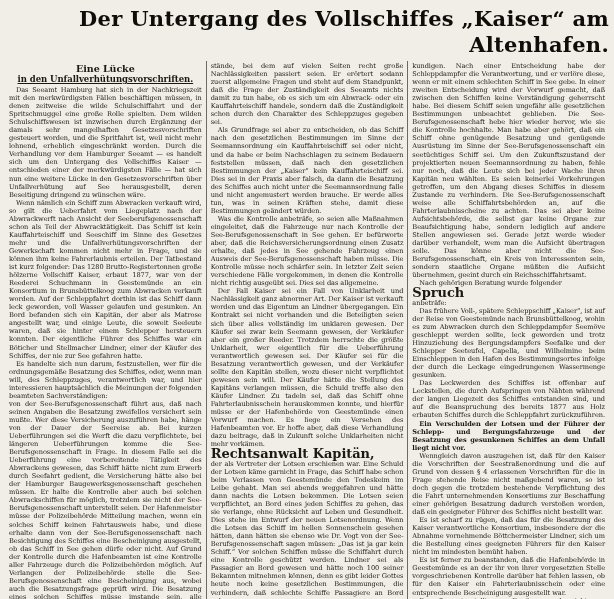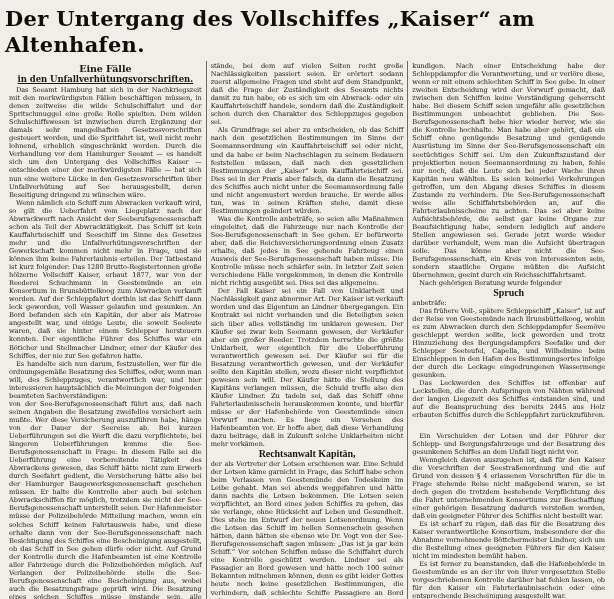--- a/index.html
+++ b/index.html
@@ -3,48 +3,48 @@
 <meta charset="utf-8">
 <style>
   html,body{margin:0;padding:0;}
   body{
     width:614px;height:599px;overflow:hidden;
     background:#f0eee7;color:#1c1912;
     font-family:"DejaVu Serif", serif;
   }
   .page{padding:2px 5px 0;}
   .headline{
-    font-size:21px;font-weight:bold;text-align:left;
+    font-size:21px;font-weight:bold;text-align:right;
     margin:4px 0 3px;letter-spacing:.3px;color:#0f0d09;
     line-height:26px;
   }
   .columns{display:flex;height:556px;overflow:hidden;margin-top:1px;}
   .col{
     flex:1 1 0;padding:1px 4px 0;overflow:hidden;
     font-size:6.6px;line-height:8.05px;letter-spacing:-0.05px;
     text-align:justify;
   }
   .col + .col{border-left:1px solid #6f6a5e;}
   .para{margin:0;text-indent:7px;}
   .noindent{text-indent:0;}
-  .bold{font-weight:normal;margin-top:12px;}
+  .bold{font-weight:bold;}
   .subhead{text-align:center;font-weight:bold;margin:1px 0 2px;text-indent:0;}
   .subhead div:first-child{font-size:9.5px;line-height:11px;}
   .subhead div:last-child{font-size:8.5px;line-height:10px;text-decoration:underline;}
-  .inter{text-align:center;font-weight:bold;font-size:10px;line-height:9.5px;margin:1px 0;text-indent:0;font-family:Liberation Serif, serif;}
+  .inter{font-weight:bold;font-size:13px;line-height:9.5px;margin:1px 0;text-indent:0;}
 </style>
 </head>
 <body>
 
 <div class="page">
   <h1 class="headline">Der Untergang des Vollschiffes „Kaiser“ am Altenhafen.</h1>
   <div class="columns">
       <div class="col">
         <div class="subhead">
-          <div>Eine Fälle</div>
+          <div>Eine Lücke</div>
           <div>in den Unfallverhütungsvorschriften.</div>
         </div>
         <p class="para">Das Seeamt Hamburg hat sich in der Nachkriegszeit mit den merkwürdigsten Fällen beschäftigen müssen, in denen zeitweise die wilde Schulschiffahrt und der Spritschmuggel eine große Rolle spielten. Dem wilden Schulschiffswesen ist inzwischen durch Ergänzung der damals sehr mangelhaften Gesetzesvorschriften gesteuert worden, und die Spritfahrt ist, weil nicht mehr lohnend, erheblich eingeschränkt worden. Durch die Verhandlung vor dem Hamburger Seeamt — es handelt sich um den Untergang des Vollschiffes Kaiser — entschieden einer der merkwürdigsten Fälle — hat sich nun eine weitere Lücke in den Gesetzesvorschriften über Unfallverhütung auf See herausgestellt, deren Beseitigung dringend zu wünschen wäre.</p>
         <p class="para">Wenn nämlich ein Schiff zum Abwracken verkauft wird, so gilt die Ueberfahrt vom Liegeplatz nach der Abwrackwerft nach Ansicht der Seeberufsgenossenschaft schon als Teil der Abwracktätigkeit. Das Schiff ist kein Kauffahrteischiff und Seeschiff im Sinne des Gesetzes mehr und die Unfallverhütungsvorschriften der Gewerkschaft kommen nicht mehr in Frage, und sie können ihm keine Fahrerlaubnis erteilen. Der Tatbestand ist kurz folgender: Das 1280 Brutto-Registertonnen große hölzerne Vollschiff Kaiser, erbaut 1877, war von der Reederei Schuchmann in Geestemünde an ein Konsortium in Brunsbüttelkoog zum Abwracken verkauft worden. Auf der Schleppfahrt dorthin ist das Schiff dann leck geworden, voll Wasser gelaufen und gesunken. An Bord befanden sich ein Kapitän, der aber als Matrose angestellt war, und einige Leute, die soweit Seeleute waren, daß sie hinter einem Schlepper hersteuern konnten. Der eigentliche Führer des Schiffes war ein Böticher und Stellmacher Lindner, einer der Käufer des Schiffes, der nie zur See gefahren hatte.</p>
         <p class="para">Es handelte sich nun darum, festzustellen, wer für die ordnungsgemäße Besatzung des Schiffes, oder, wenn man will, des Schleppzuges, verantwortlich war, und hier interessieren hauptsächlich die Meinungen der folgenden beamteten Sachverständigen:</p>
         <p class="para noindent">von der See-Berufsgenossenschaft führt aus, daß nach seinen Angaben die Besatzung zweifellos versichert sein mußte. Wer diese Versicherung auszuführen habe, hänge von der Dauer der Seereise ab. Bei kurzen Ueberführungen sei die Werft die dazu verpflichtete, bei längeren Ueberführungen komme die See-Berufsgenossenschaft in Frage. In diesem Falle sei die Ueberführung eine vorbereitende Tätigkeit des Abwrackens gewesen, das Schiff hätte nicht zum Erwerb durch Seefahrt gedient, die Versicherung hätte also bei der Hamburger Baugewerksgenossenschaft geschehen müssen. Er halte die Kontrolle aber auch bei solchen Abwrackschiffen für möglich, trotzdem sie nicht der See-Berufsgenossenschaft unterstellt seien. Der Hafenmeister müsse der Polizeibehörde Mitteilung machen, wenn ein solches Schiff keinen Fahrtausweis habe, und diese erhalte dann von der See-Berufsgenossenschaft nach Besichtigung des Schiffes eine Bescheinigung ausgestellt, ob das Schiff in See gehen dürfe oder nicht. Auf Grund der Kontrolle durch die Hafenbeamten ist eine Kontrolle aller Fahrzeuge durch die Polizeibehörden möglich. Auf Verlangen der Polizeibehörde stelle die See-Berufsgenossenschaft eine Bescheinigung aus, wobei auch die Besatzungsfrage geprüft wird. Die Besatzung eines solchen Schiffes müsse imstande sein, alle seemännischen Arbeiten auszuführen, auch müsse ein Führer mit entsprechendem Patent an Bord sein. Die technischen Aufsichtsbeamten der See-Berufsgenossenschaft seien auch angewiesen, solche Schiffe zu kontrollieren und darüber zu berichten. Die Schiffe seien aber ohne Kenntnis der technischen Beamten ausgelaufen. Wenn der Hafenbeamte genauer kontrolliert hätte, hätten die Aufsichtsbeamten Bescheid gewußt. Es sei wünschenswert, wenn gesetzliche Bestimmungen erlassen würden, daß jedes in See gehende Schiff die Bestimmungen der See-Berufsgenossenschaft zu befolgen hätte.</p>
       </div>
       <div class="col">
         <p class="para noindent">stände, bei dem auf vielen Seiten recht große Nachlässigkeiten passiert seien. Er erörtert sodann zuerst allgemeine Fragen und steht auf dem Standpunkt, daß die Frage der Zuständigkeit des Seeamts nichts damit zu tun habe, ob es sich um ein Abwrack- oder ein Kauffahrteischiff handele, sondern daß die Zuständigkeit schon durch den Charakter des Schleppzuges gegeben sei.</p>
         <p class="para">Als Grundfrage sei aber zu entscheiden, ob das Schiff nach den gesetzlichen Bestimmungen im Sinne der Seemannsordnung ein Kauffahrteischiff sei oder nicht, und da habe er beim Nachschlagen zu seinem Bedauern feststellen müssen, daß nach den gesetzlichen Bestimmungen der „Kaiser“ kein Kauffahrteischiff sei. Dies sei in der Praxis aber falsch, da dann die Besatzung des Schiffes auch nicht unter die Seemannsordnung falle und nicht angemustert werden brauche. Er werde alles tun, was in seinen Kräften stehe, damit diese Bestimmungen geändert würden.</p>
@@ -52,21 +52,21 @@
         <p class="para">Der Fall Kaiser sei ein Fall von Unklarheit und Nachlässigkeit ganz abnormer Art. Der Kaiser ist verkauft worden und das Eigentum an Lindner übergegangen. Ein Kontrakt sei nicht vorhanden und die Beteiligten seien sich über alles vollständig im unklaren gewesen. Der Käufer sei zwar kein Seemann gewesen, der Verkäufer aber ein großer Reeder. Trotzdem herrschte die größte Unklarheit, wer eigentlich für die Ueberführung verantwortlich gewesen sei. Der Käufer sei für die Besatzung verantwortlich gewesen, und der Verkäufer sollte den Kapitän stellen, wozu dieser nicht verpflichtet gewesen sein will. Der Käufer hätte die Stellung des Kapitäns verlangen müssen, die Schuld treffe also den Käufer Lindner. Zu tadeln sei, daß das Schiff ohne Fahrterlaubnisschein herauskommen konnte, und hierfür müsse er der Hafenbehörde von Geestemünde einen Vorwurf machen. Es liege ein Versehen des Hafenbeamten vor. Er hoffe aber, daß diese Verhandlung dazu beitrage, daß in Zukunft solche Unklarheiten nicht mehr vorkämen.</p>
         <div class="inter">Rechtsanwalt Kapitän,</div>
         <p class="para noindent">der als Vertreter der Lotsen erschienen war. Eine Schuld der Lotsen käme garnicht in Frage, das Schiff habe schon beim Verlassen von Geestemünde den Todeskeim im Leibe gehabt. Man sei abends weggefahren und hätte dann nachts die Lotsen bekommen. Die Lotsen seien verpflichtet, an Bord eines jeden Schiffes zu gehen, das sie verlange, ohne Rücksicht auf Leben und Gesundheit. Dies stehe im Entwurf der neuen Lotsenordnung. Wenn die Lotsen das Schiff im hellen Sonnenschein gesehen hätten, dann hätten sie ebenso wie Dr. Vogt von der See-Berufsgenossenschaft sagen müssen: „Das ist ja gar kein Schiff.“ Vor solchen Schiffen müsse die Schiffahrt durch eine Kontrolle geschützt werden. Lindner sei als Passagier an Bord gewesen und hätte noch 100 seiner Bekannten mitnehmen können, denn es gibt leider Gottes heute noch keine gesetzlichen Bestimmungen, die verhindern, daß schlechte Schiffe Passagiere an Bord nehmen.</p>
       </div>
       <div class="col">
         <p class="para noindent">kundigen. Nach einer Entscheidung habe der Schleppdampfer die Verantwortung, und er verlöre diese, wenn er mit einem schlechten Schiff in See gebe. In einer zweiten Entscheidung wird der Vorwurf gemacht, daß zwischen den Schiffen keine Verständigung geherrscht habe. Bei diesem Schiff seien ungefähr alle gesetzlichen Bestimmungen unbeachtet geblieben. Die See-Berufsgenossenschaft hebe hier wieder hervor, wie sie die Kontrolle hochhalte. Man habe aber gehört, daß ein Schiff ohne genügende Besatzung und genügende Ausrüstung im Sinne der See-Berufsgenossenschaft ein seetüchtiges Schiff sei. Um den Zukunftszustand der projektierten neuen Seemannsordnung zu haben, fehle nur noch, daß die Leute sich bei jeder Wache ihren Kapitän neu wählten. Es seien keinerlei Vorkehrungen getroffen, um den Abgang dieses Schiffes in diesem Zustande zu verhindern. Die See-Berufsgenossenschaft weise alle Schiffahrtsbehörden an, auf die Fahrterlaubnisscheine zu achten. Das sei aber keine Aufsichtsbehörde, die selbst gar keine Organe zur Beaufsichtigung habe, sondern lediglich auf andere Stellen angewiesen sei. Gerade jetzt werde wieder darüber verhandelt, wem man die Aufsicht übertragen solle. Das könne aber nicht die See-Berufsgenossenschaft, ein Kreis von Interessenten sein, sondern staatliche Organe müßten die Aufsicht übernehmen, geeint durch ein Reichsschiffahrtsamt.</p>
         <p class="para">Nach gehörigen Beratung wurde folgender</p>
         <div class="inter">Spruch</div>
         <p class="para noindent">anbeträfe:</p>
         <p class="para">Das frühere Voll-, spätere Schleppschiff „Kaiser“, ist auf der Reise von Geestemünde nach Brunsbüttelkoog, wohin es zum Abwracken durch den Schleppdampfer Seemöve geschleppt werden sollte, leck geworden und trotz Hinzuziehung des Bergungsdampfers Seefalke und der Schlepper Seeteufel, Capella, und Wilhelmine beim Einschleppen in den Hafen des Bestimmungsortes infolge der durch die Leckage eingedrungenen Wassermenge gesunken.</p>
-        <p class="para">Das Leckwerden des Schiffes ist offenbar auf Leckstellen, die durch Aufspringen von Nähten während der langen Liegezeit des Schiffes entstanden sind, und auf die Beanspruchung des bereits 2445 aus Holz erbauten Schiffes durch die Schleppfahrt zurückzuführen.</p>
+        <p class="para">Das Leckwerden des Schiffes ist offenbar auf Leckstellen, die durch Aufspringen von Nähten während der langen Liegezeit des Schiffes entstanden sind, und auf die Beanspruchung des bereits 1877 aus Holz erbauten Schiffes durch die Schleppfahrt zurückzuführen.</p>
         <p class="para bold">Ein Verschulden der Lotsen und der Führer der Schlepp- und Bergungsfahrzeuge und der Besatzung des gesunkenen Schiffes an dem Unfall liegt nicht vor.</p>
         <p class="para">Wenngleich davon auszugehen ist, daß für den Kaiser die Vorschriften der Seestraßenordnung und die auf Grund von dessen § 4 erlassenen Vorschriften für die in Frage stehende Reise nicht maßgebend waren, so ist doch gegen die trotzdem bestehende Verpflichtung des die Fahrt unternehmenden Konsortiums zur Beschaffung einer gehörigen Besatzung dadurch verstoßen worden, daß ein geeigneter Führer des Schiffes nicht bestellt war.</p>
         <p class="para">Es ist scharf zu rügen, daß das für die Besatzung des Kaiser verantwortliche Konsortium, insbesondere der die Abnahme vornehmende Böttchermeister Lindner, sich um die Bestellung eines geeigneten Führers für den Kaiser nicht im mindesten bemüht haben.</p>
         <p class="para">Es ist ferner zu beanstanden, daß die Hafenbehörde in Geestemünde es an der ihr von ihrer vorgesetzten Stelle vorgeschriebenen Kontrolle darüber hat fehlen lassen, ob für den Kaiser ein Fahrterlaubnisschein oder eine entsprechende Bescheinigung ausgestellt war.</p>
         <p class="para">Das Seeamt stellt zur Erwägung, ob nicht zur Vermeidung ähnlicher Vorkommnisse eine gesetzliche Vorschrift des Inhalts erlassen werden sollte, daß für sämtliche seegehenden Fahrzeuge die Unfallverhütungsvorschriften der See-Berufsgenossenschaft maßgebend sind.</p>
       </div>
     </div>
 </div>
 
 </body></html>

